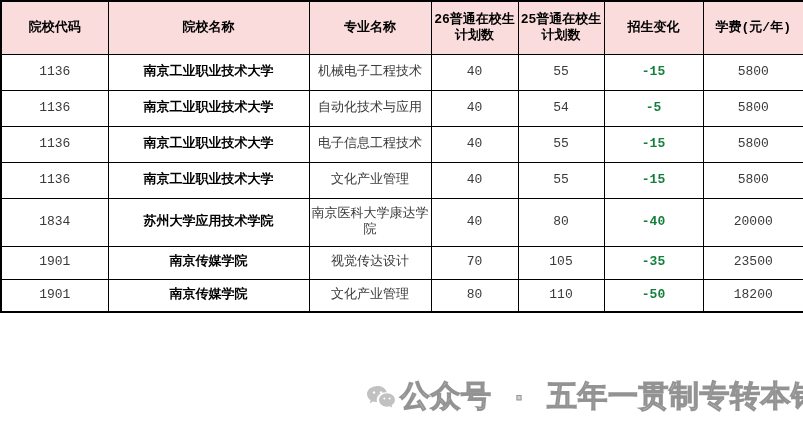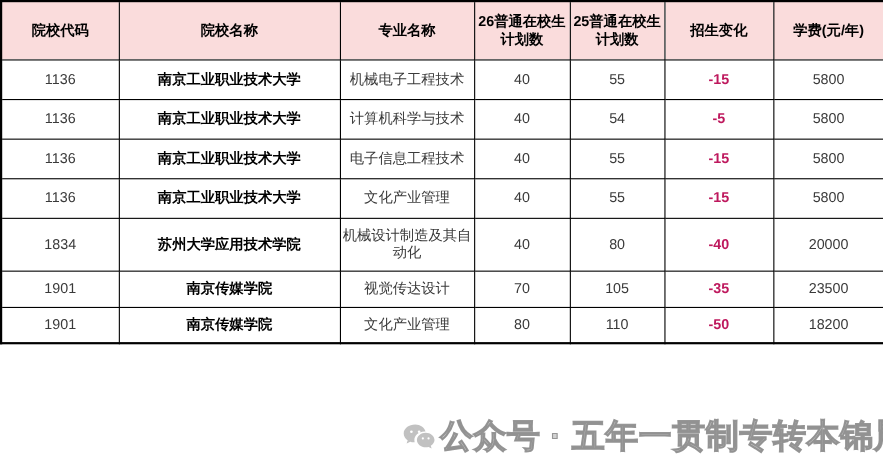--- a/index.html
+++ b/index.html
@@ -8,20 +8,21 @@
     width: 803px;
     height: 428px;
     background: #ffffff;
     font-family: "Liberation Sans", "DejaVu Sans", sans-serif;
     overflow: hidden;
   }
   .page {
     position: relative;
     width: 667px;
     height: 428px;
+    font-family: Liberation Mono, monospace;
   }
   table.admission {
     border-collapse: collapse;
     table-layout: fixed;
     width: 803px;
     border: 2px solid #000000;
   }
   table.admission th,
   table.admission td {
     border: 1px solid #000000;
@@ -41,21 +42,21 @@
   tbody td {
     font-size: 13px;
     color: #3a3a3a;
     background: #ffffff;
   }
   td.cell-school {
     font-weight: bold;
     color: #000000;
   }
   td.cell-change {
-    color: #be185d;
+    color: #15803d;
     font-weight: bold;
   }
   tr.r1, tr.r2, tr.r3, tr.r4 { height: 36px; }
   tr.r5  { height: 34px; }
   tr.r6  { height: 44px; }
   tr.r7  { height: 48px; }
   tr.r8  { height: 37px; }
   tr.r9  { height: 33px; }
   tr.r10 { height: 33px; }
 
@@ -109,21 +110,21 @@
         <td class="cell-school">南京工业职业技术大学</td>
         <td class="cell-major">机械电子工程技术</td>
         <td class="cell-num">40</td>
         <td class="cell-num">55</td>
         <td class="cell-change">-15</td>
         <td class="cell-num">5800</td>
       </tr>
       <tr class="r2">
         <td class="cell-code">1136</td>
         <td class="cell-school">南京工业职业技术大学</td>
-        <td class="cell-major">计算机科学与技术</td>
+        <td class="cell-major">自动化技术与应用</td>
         <td class="cell-num">40</td>
         <td class="cell-num">54</td>
         <td class="cell-change">-5</td>
         <td class="cell-num">5800</td>
       </tr>
       <tr class="r3">
         <td class="cell-code">1136</td>
         <td class="cell-school">南京工业职业技术大学</td>
         <td class="cell-major">电子信息工程技术</td>
         <td class="cell-num">40</td>
@@ -136,21 +137,21 @@
         <td class="cell-school">南京工业职业技术大学</td>
         <td class="cell-major">文化产业管理</td>
         <td class="cell-num">40</td>
         <td class="cell-num">55</td>
         <td class="cell-change">-15</td>
         <td class="cell-num">5800</td>
       </tr>
       <tr class="r7">
         <td class="cell-code">1834</td>
         <td class="cell-school">苏州大学应用技术学院</td>
-        <td class="cell-major">机械设计制造及其自动化</td>
+        <td class="cell-major">南京医科大学康达学院</td>
         <td class="cell-num">40</td>
         <td class="cell-num">80</td>
         <td class="cell-change">-40</td>
         <td class="cell-num">20000</td>
       </tr>
       <tr class="r9">
         <td class="cell-code">1901</td>
         <td class="cell-school">南京传媒学院</td>
         <td class="cell-major">视觉传达设计</td>
         <td class="cell-num">70</td>

